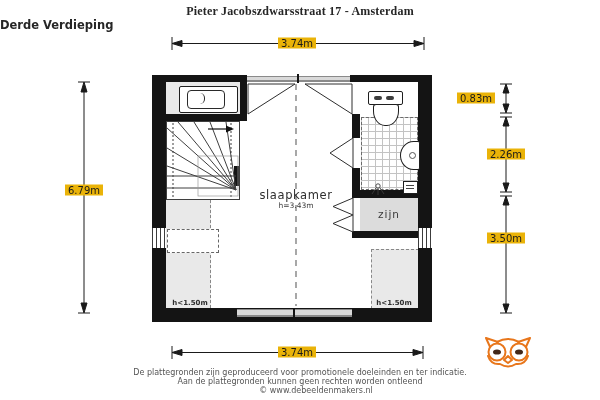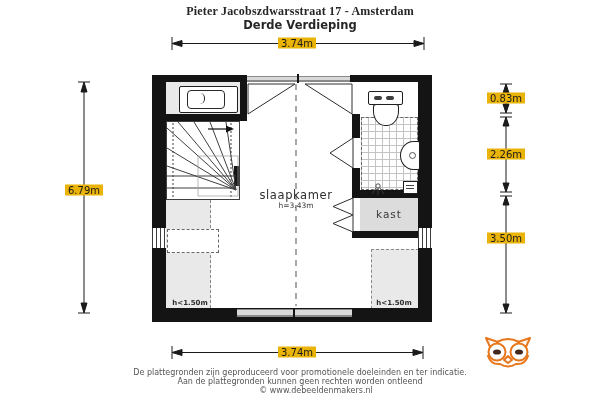--- a/index.html
+++ b/index.html
@@ -1,21 +1,21 @@
 <!DOCTYPE html>
 <html><head>
 <meta charset="utf-8">
 <style>
   html,body{margin:0;padding:0;}
   #stage{position:relative;width:600px;height:400px;background:#ffffff;overflow:hidden;
          font-family:"DejaVu Sans", sans-serif;}
   .abs{position:absolute;}
   .wall{position:absolute;background:#141414;}
   .title1{width:100%;text-align:center;top:4px;font-size:12px;font-weight:bold;color:#262626;letter-spacing:.2px;font-family:Liberation Serif, serif;}
-  .title2{width:100%;text-align:center;top:18px;font-size:11.5px;font-weight:bold;color:#262626;}
+  .title2{width:100%;top:18px;font-size:11.5px;font-weight:bold;color:#262626;}
   .dimlabel{position:absolute;transform:translate(-50%,-50%);font-size:10px;color:#1a1a1a;
             background:#eab308;padding:0 3px;white-space:nowrap;}
   .roomlabel{position:absolute;transform:translate(-50%,-50%);font-size:11.5px;color:#2e2e2e;letter-spacing:.6px;}
   .roomheight{position:absolute;transform:translate(-50%,-50%);font-size:7.5px;color:#3a3a3a;}
   .kastlabel{position:absolute;transform:translate(-50%,-50%);font-size:10.5px;color:#3a3a3a;letter-spacing:1px;}
   .lowlabel{position:absolute;transform:translate(-50%,-50%);font-size:7px;font-weight:bold;color:#2e2e2e;white-space:nowrap;}
   .lowzone{position:absolute;background:#e9e9e9;}
   .tiles{position:absolute;background-image:linear-gradient(#c3c3c3 1px, transparent 1px),
          linear-gradient(90deg,#c3c3c3 1px, transparent 1px);background-size:7px 7px;
          outline:1px dashed #6b6b6b;outline-offset:-1px;}
@@ -165,27 +165,27 @@
         <path d="M4,21 Q7,30 16,29 Q24,34 32,29 Q41,30 44,21" fill="none"></path>
         <path d="M24,21 L20,25 L24,28 L28,25 Z" fill="#ffffff"></path>
       </g>
       <ellipse cx="13" cy="17" rx="4" ry="2.6" fill="#42281a"></ellipse>
       <ellipse cx="35" cy="17" rx="4" ry="2.6" fill="#42281a"></ellipse>
     </g>
   </svg>
 
   <div class="roomlabel" style="left:296px;top:195px;">slaapkamer</div>
   <div class="roomheight" style="left:296px;top:205px;">h=3.43m</div>
-  <div class="kastlabel" style="left:389px;top:214px;">kast</div>
+  <div class="kastlabel" style="left:389px;top:214px;">zijn</div>
   <div class="lowlabel" style="left:190px;top:303px;">h&lt;1.50m</div>
   <div class="lowlabel" style="left:394px;top:303px;">h&lt;1.50m</div>
 
   <div class="dimlabel" style="left:297px;top:43px;">3.74m</div>
   <div class="dimlabel" style="left:297px;top:352px;">3.74m</div>
   <div class="dimlabel" style="left:84px;top:190px;">6.79m</div>
-  <div class="dimlabel" style="left:506px;top:98px;">0.83m</div>
+  <div class="dimlabel" style="left:476px;top:98px;">0.83m</div>
   <div class="dimlabel" style="left:506px;top:154px;">2.26m</div>
   <div class="dimlabel" style="left:506px;top:238px;">3.50m</div>
 
   <div class="abs footer" style="top:368px;">De plattegronden zijn geproduceerd voor promotionele doeleinden en ter indicatie.</div>
   <div class="abs footer" style="top:377px;">Aan de plattegronden kunnen geen rechten worden ontleend</div>
   <div class="abs footer" style="top:386px;padding-left:16px;">© www.debeeldenmakers.nl</div>
 </div>
 
 </body></html>

